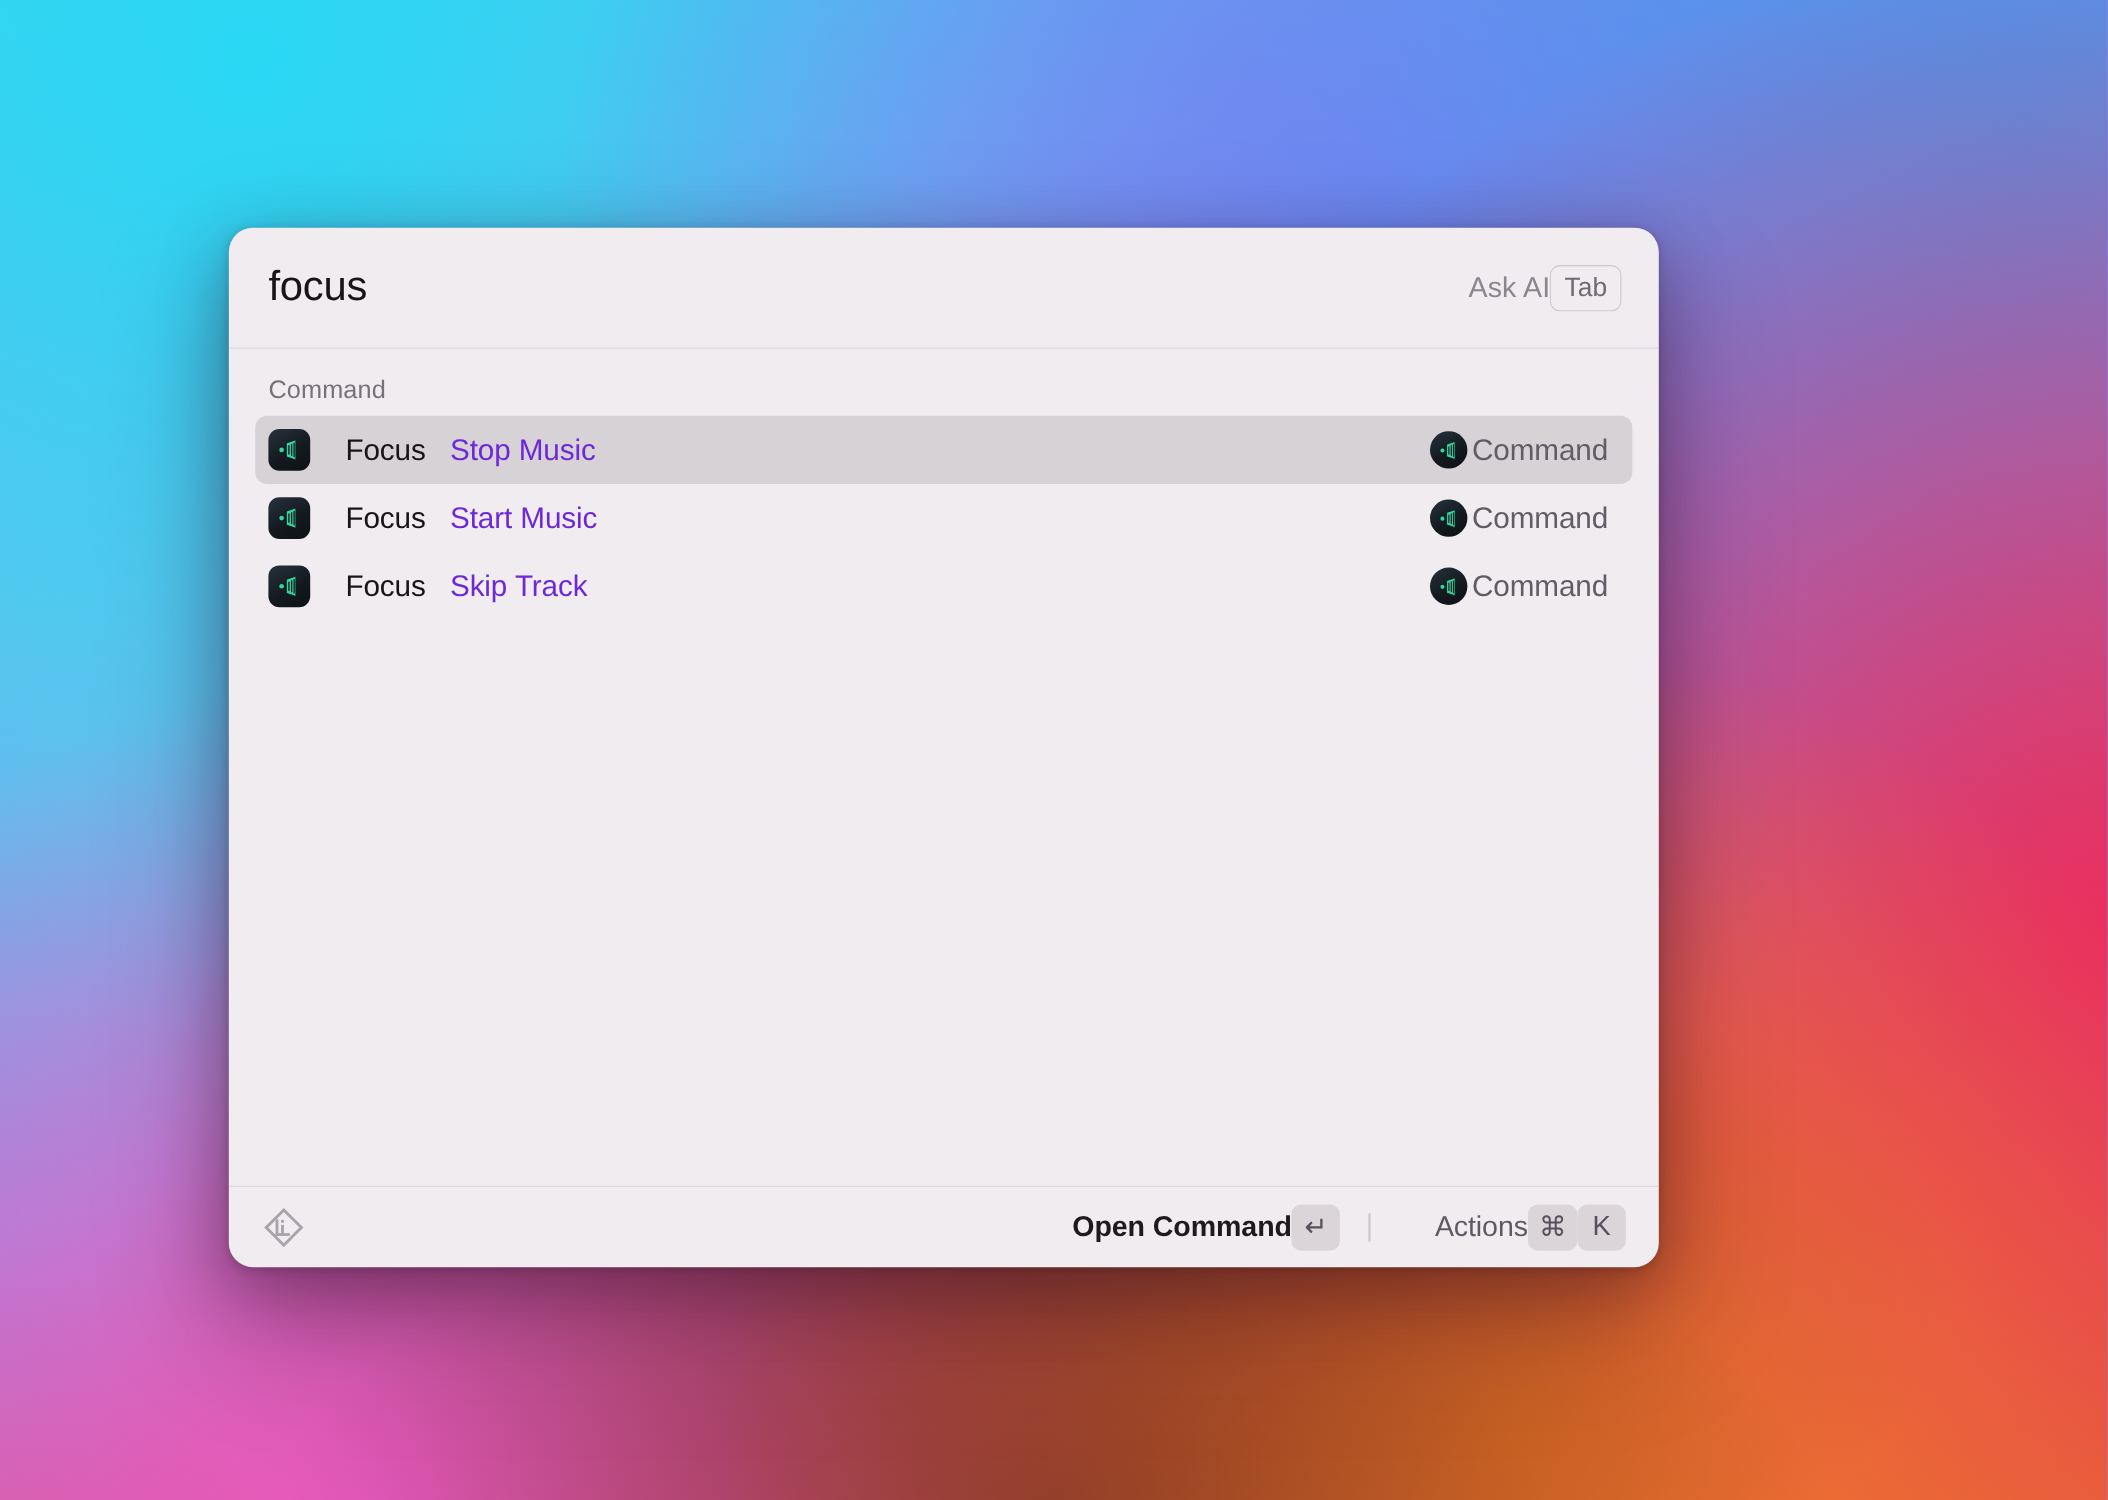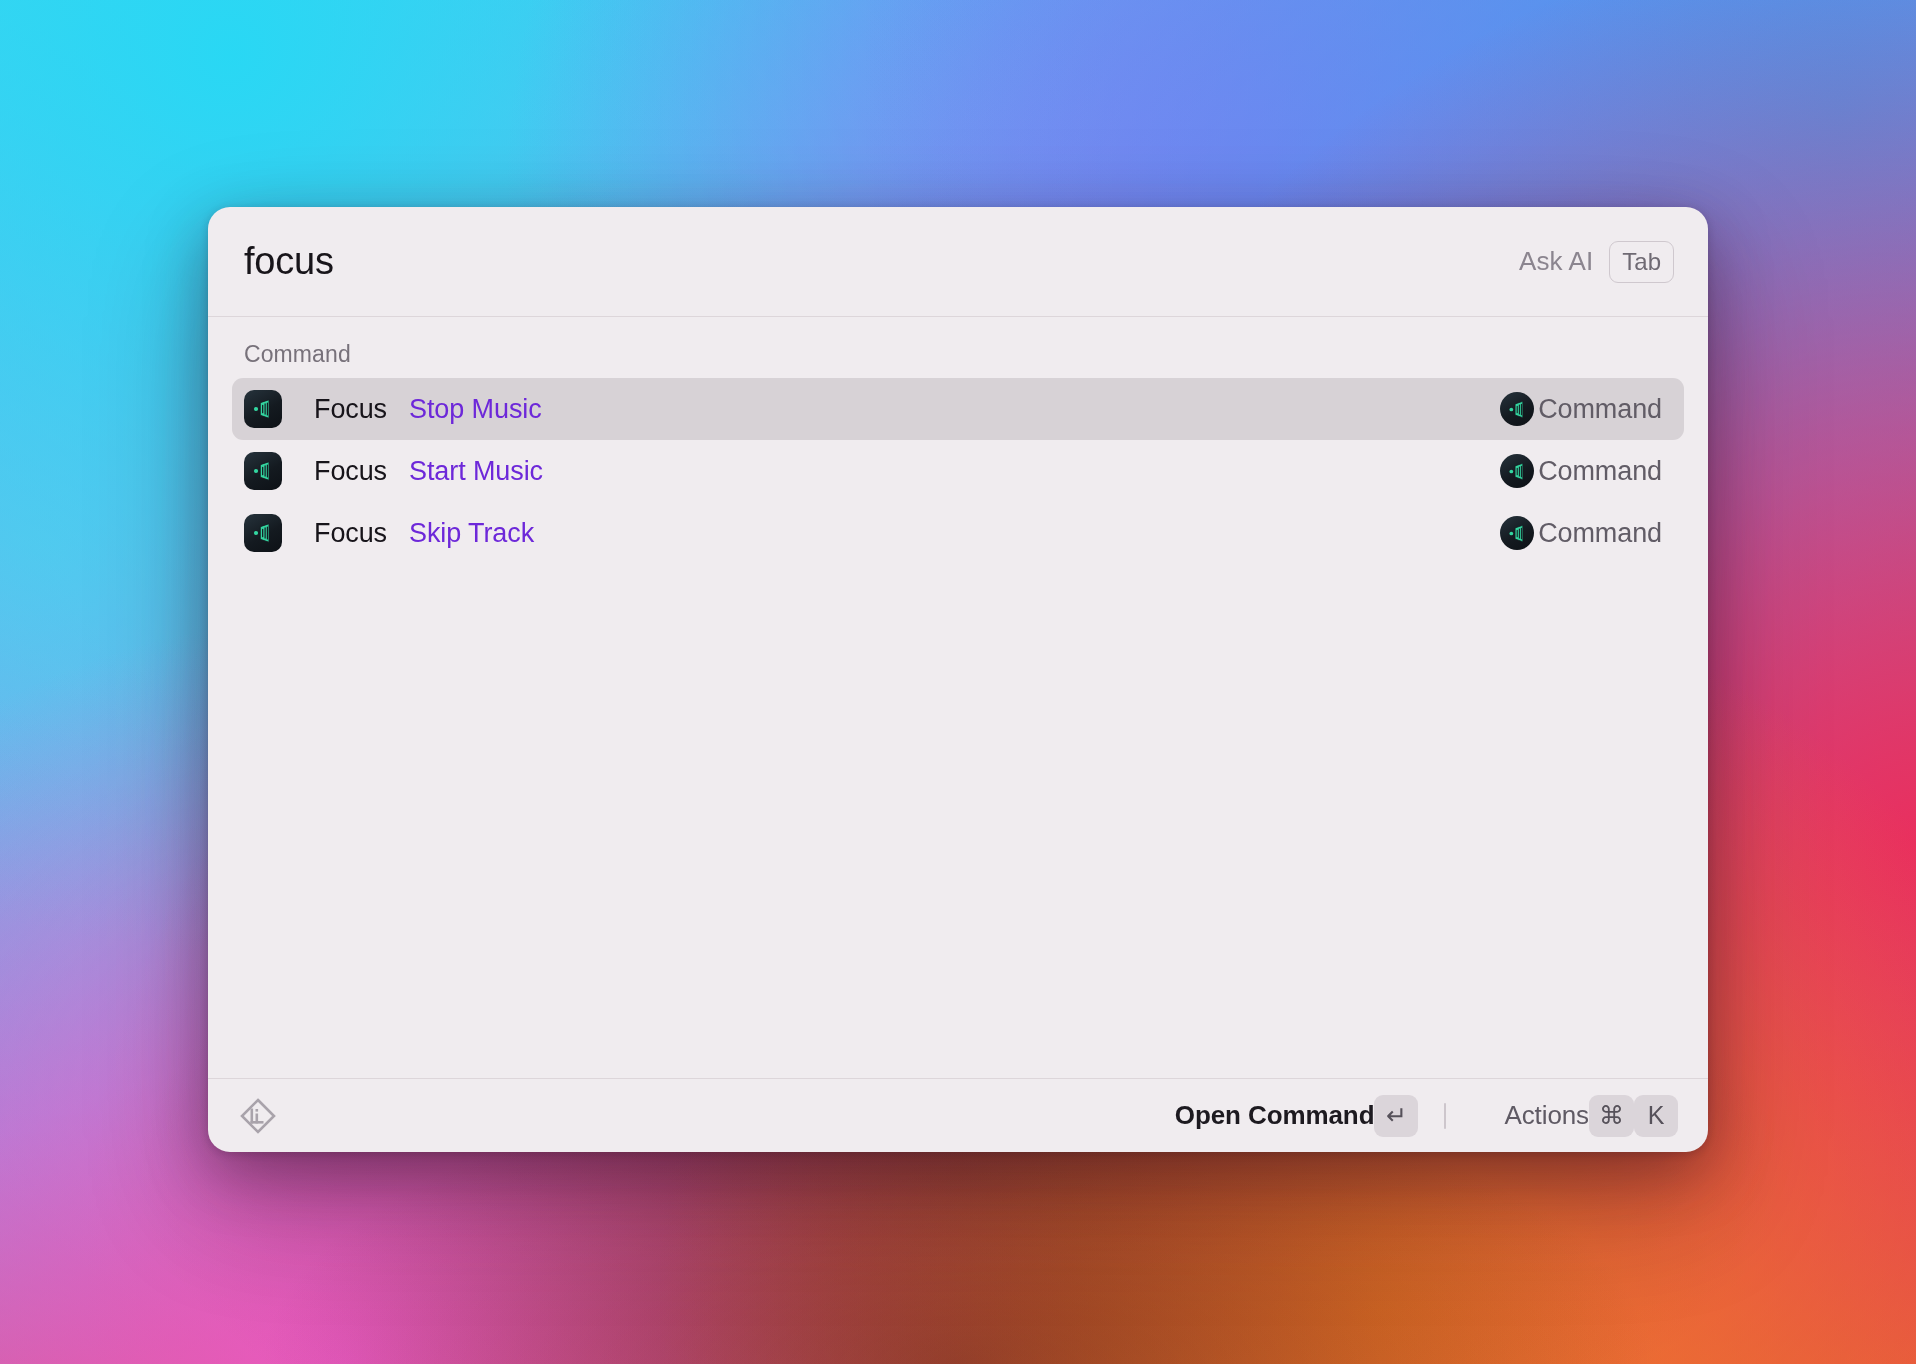--- a/index.html
+++ b/index.html
@@ -39,21 +39,21 @@
     background:
       radial-gradient(ellipse 52% 30% at 50% 100%, rgba(60,20,10,0.40) 0%, rgba(60,20,10,0) 70%),
       radial-gradient(ellipse 60% 36% at 50% 86%, rgba(40,14,8,0.22) 0%, rgba(40,14,8,0) 72%);
   }
 
   
   #launcher {
     position: absolute;
     left: 208px;
     top: 207px;
-    width: 1500px;
+    width: 1300px;
     height: 945px;
     background: #f0ecef;
     border-radius: 22px;
     box-shadow:
       0 2px 8px rgba(30,10,30,0.18),
       0 20px 60px rgba(40,10,30,0.34),
       0 48px 120px rgba(30,5,25,0.28);
     display: flex;
     flex-direction: column;
     overflow: hidden;
@@ -76,21 +76,20 @@
     font-family: "Liberation Sans", sans-serif;
     font-size: 38px;
     color: #18151a;
     letter-spacing: -0.2px;
   }
   #search-input::placeholder { color: #a49ea6; }
 
   .header-right {
     display: flex;
     align-items: center;
-    gap: 16px;
     flex: 0 0 auto;
   }
   #ask-ai-label {
     font-size: 26px;
     color: #8b858f;
     letter-spacing: 0.1px;
   }
   .keycap {
     display: inline-flex;
     align-items: center;

